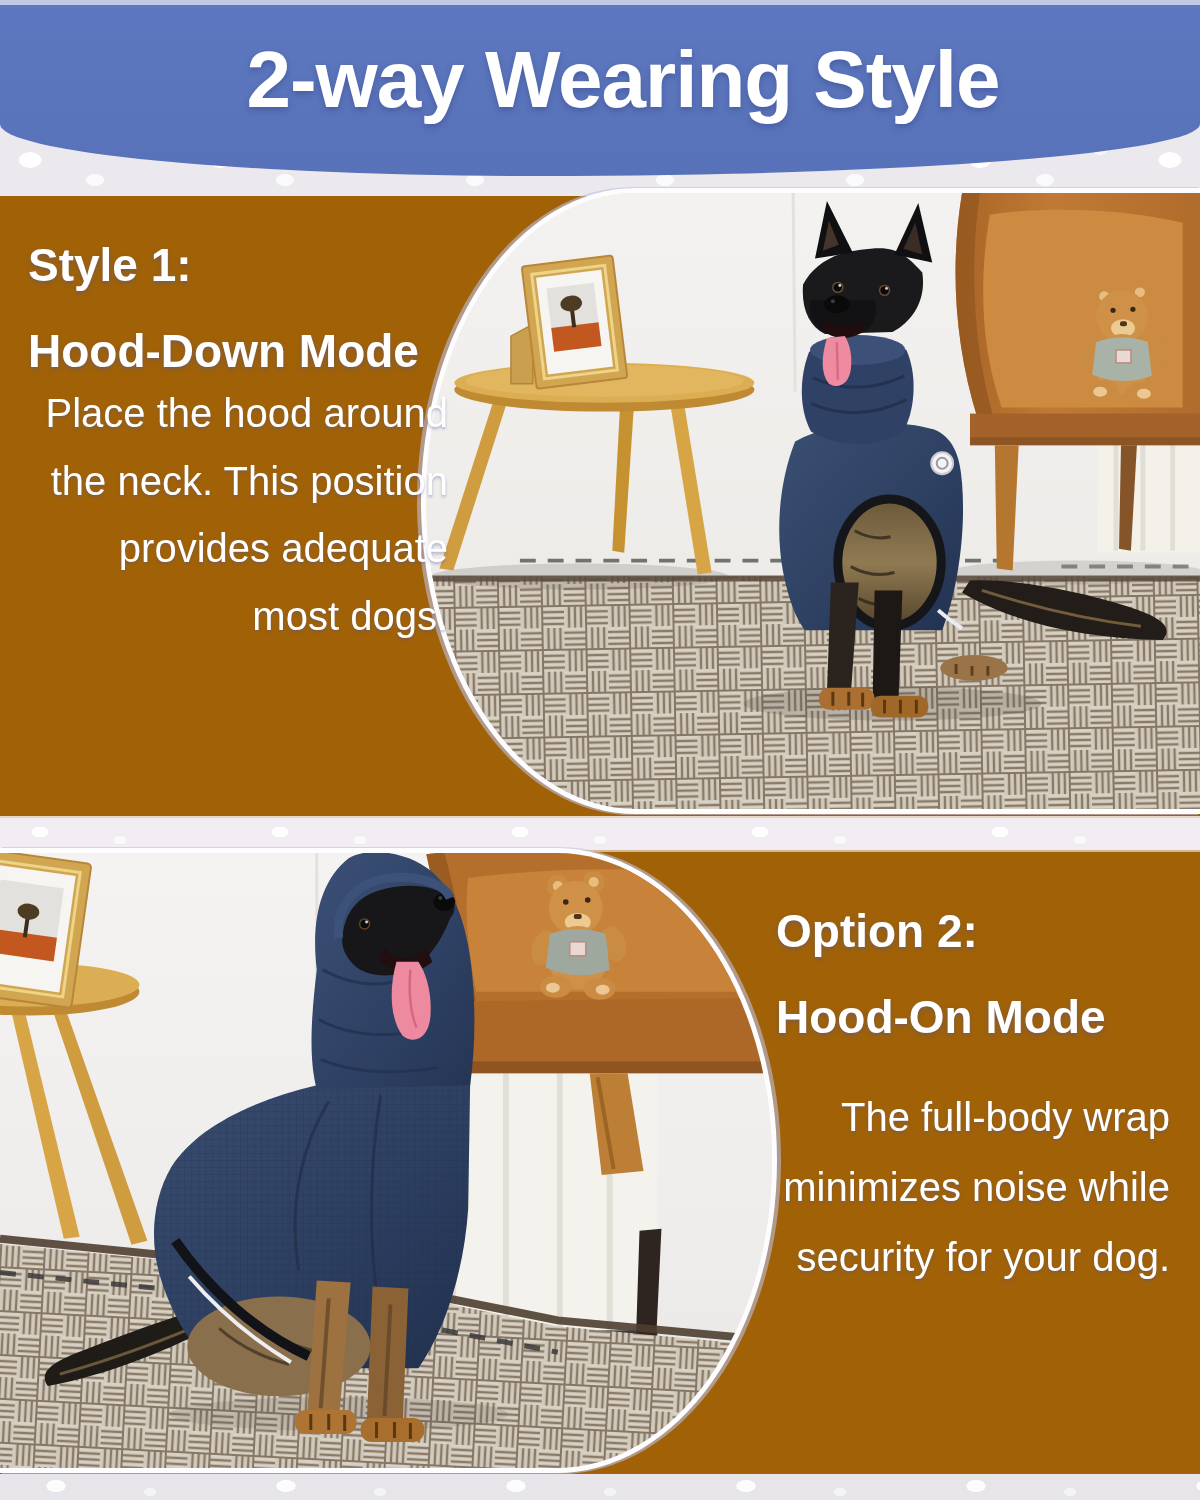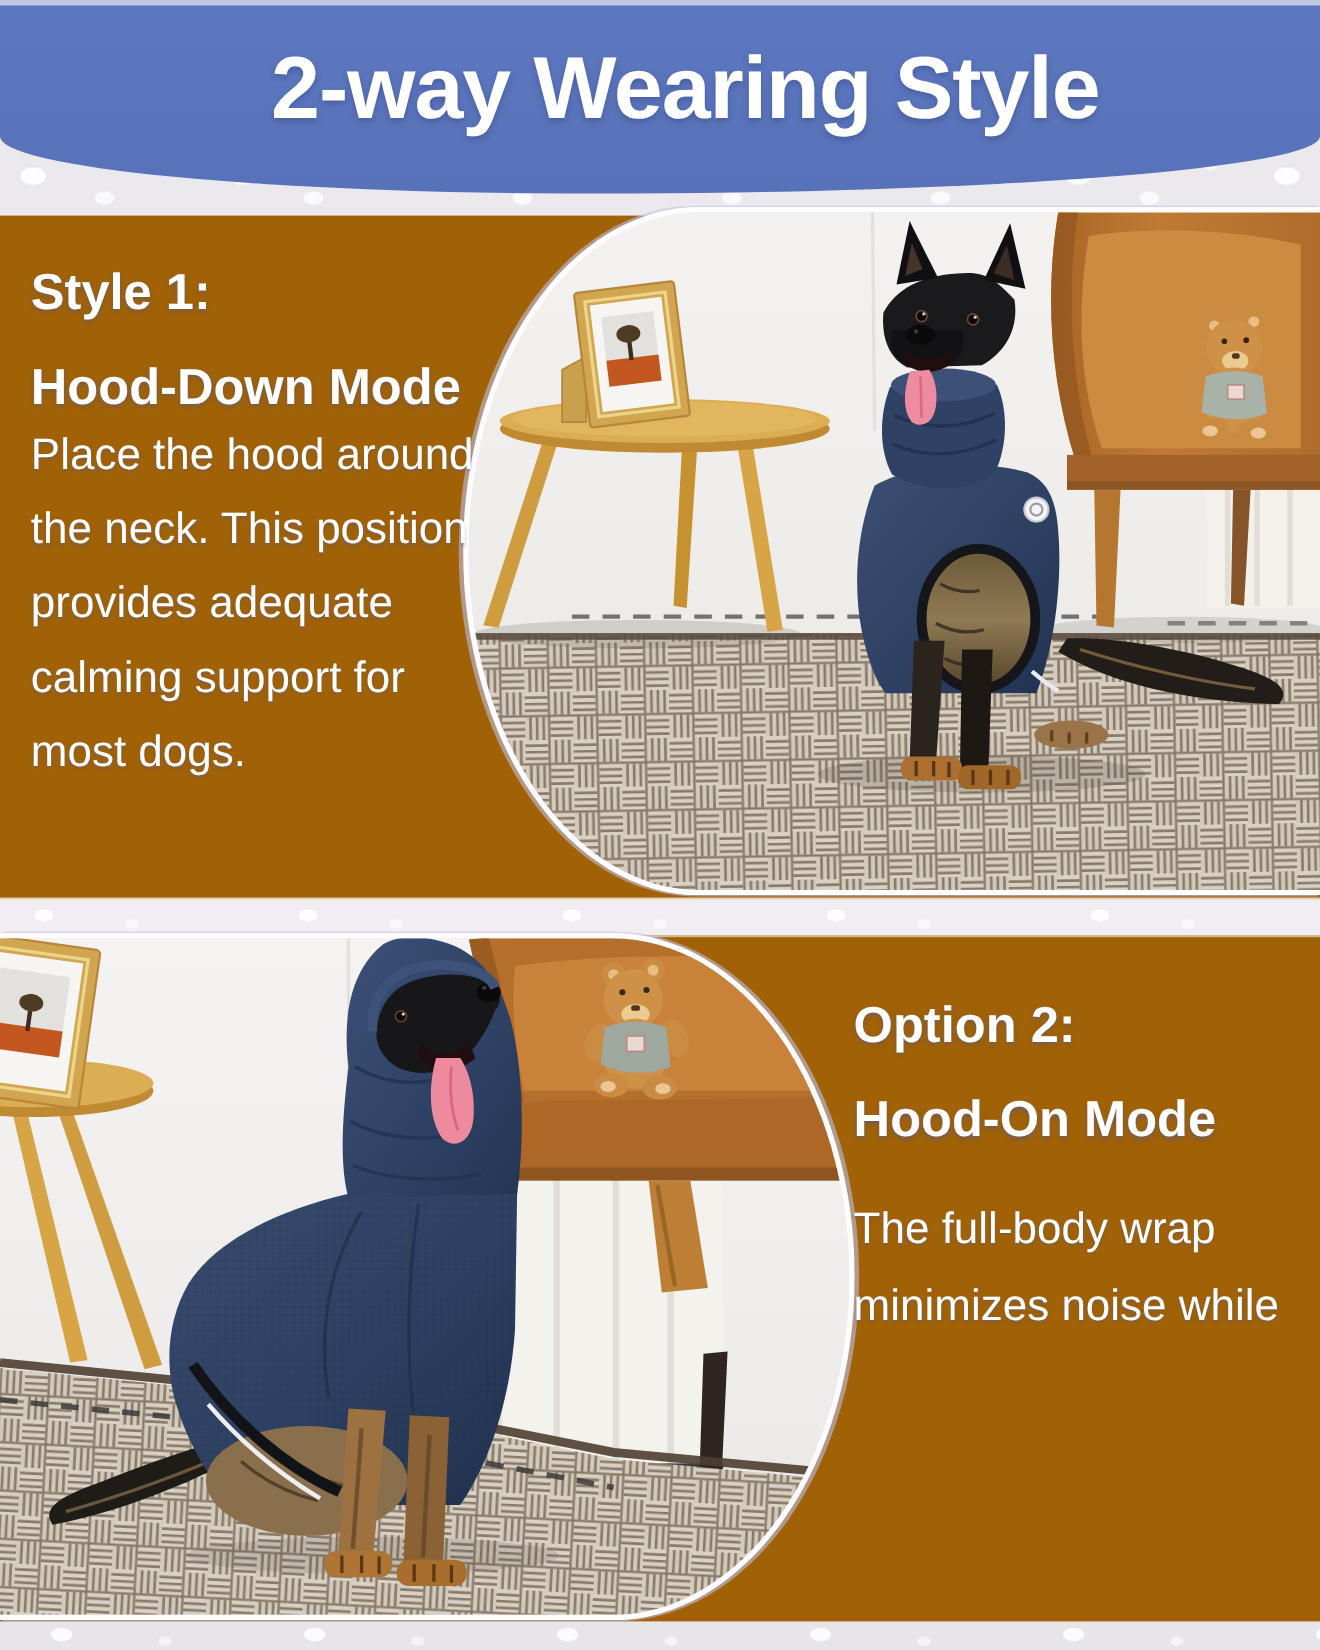--- a/index.html
+++ b/index.html
@@ -74,20 +74,21 @@
   .opt2{left:776px; top:888px; width:394px;}
   .opt-heading{
     font-size:46px; font-weight:bold; line-height:86px; white-space:nowrap;
     text-shadow:0 2px 4px rgba(74,84,155,.5);
   }
   .opt-body{margin-top:-14px;}
   .opt2 .opt-body{margin-top:22px;}
   .opt-body-line{
     font-size:40px; line-height:67.5px; white-space:nowrap;
     text-shadow:0 2px 3px rgba(74,84,155,.4);
+    text-align:right;
   }
   .opt2 .opt-body-line{line-height:70px;}
 </style>
 </head>
 <body>
 
 <div class="page">
 
   <div class="top-dot-band"></div>
 
@@ -392,27 +393,27 @@
     </svg>
   </div>
 
   <div class="opt opt1">
     <div class="opt-heading">Style 1:</div>
     <div class="opt-heading">Hood-Down Mode</div>
     <div class="opt-body">
       <div class="opt-body-line">Place the hood around</div>
       <div class="opt-body-line">the neck. This position</div>
       <div class="opt-body-line">provides adequate</div>
-      <div class="opt-body-line">calming support for</div>
       <div class="opt-body-line">most dogs.</div>
     </div>
   </div>
 
   <div class="opt opt2">
     <div class="opt-heading">Option 2:</div>
     <div class="opt-heading">Hood-On Mode</div>
     <div class="opt-body">
       <div class="opt-body-line">The full-body wrap</div>
       <div class="opt-body-line">minimizes noise while</div>
+      <div class="opt-body-line">security for your dog.</div>
     </div>
   </div>
 
 </div>
 
 </body></html>

